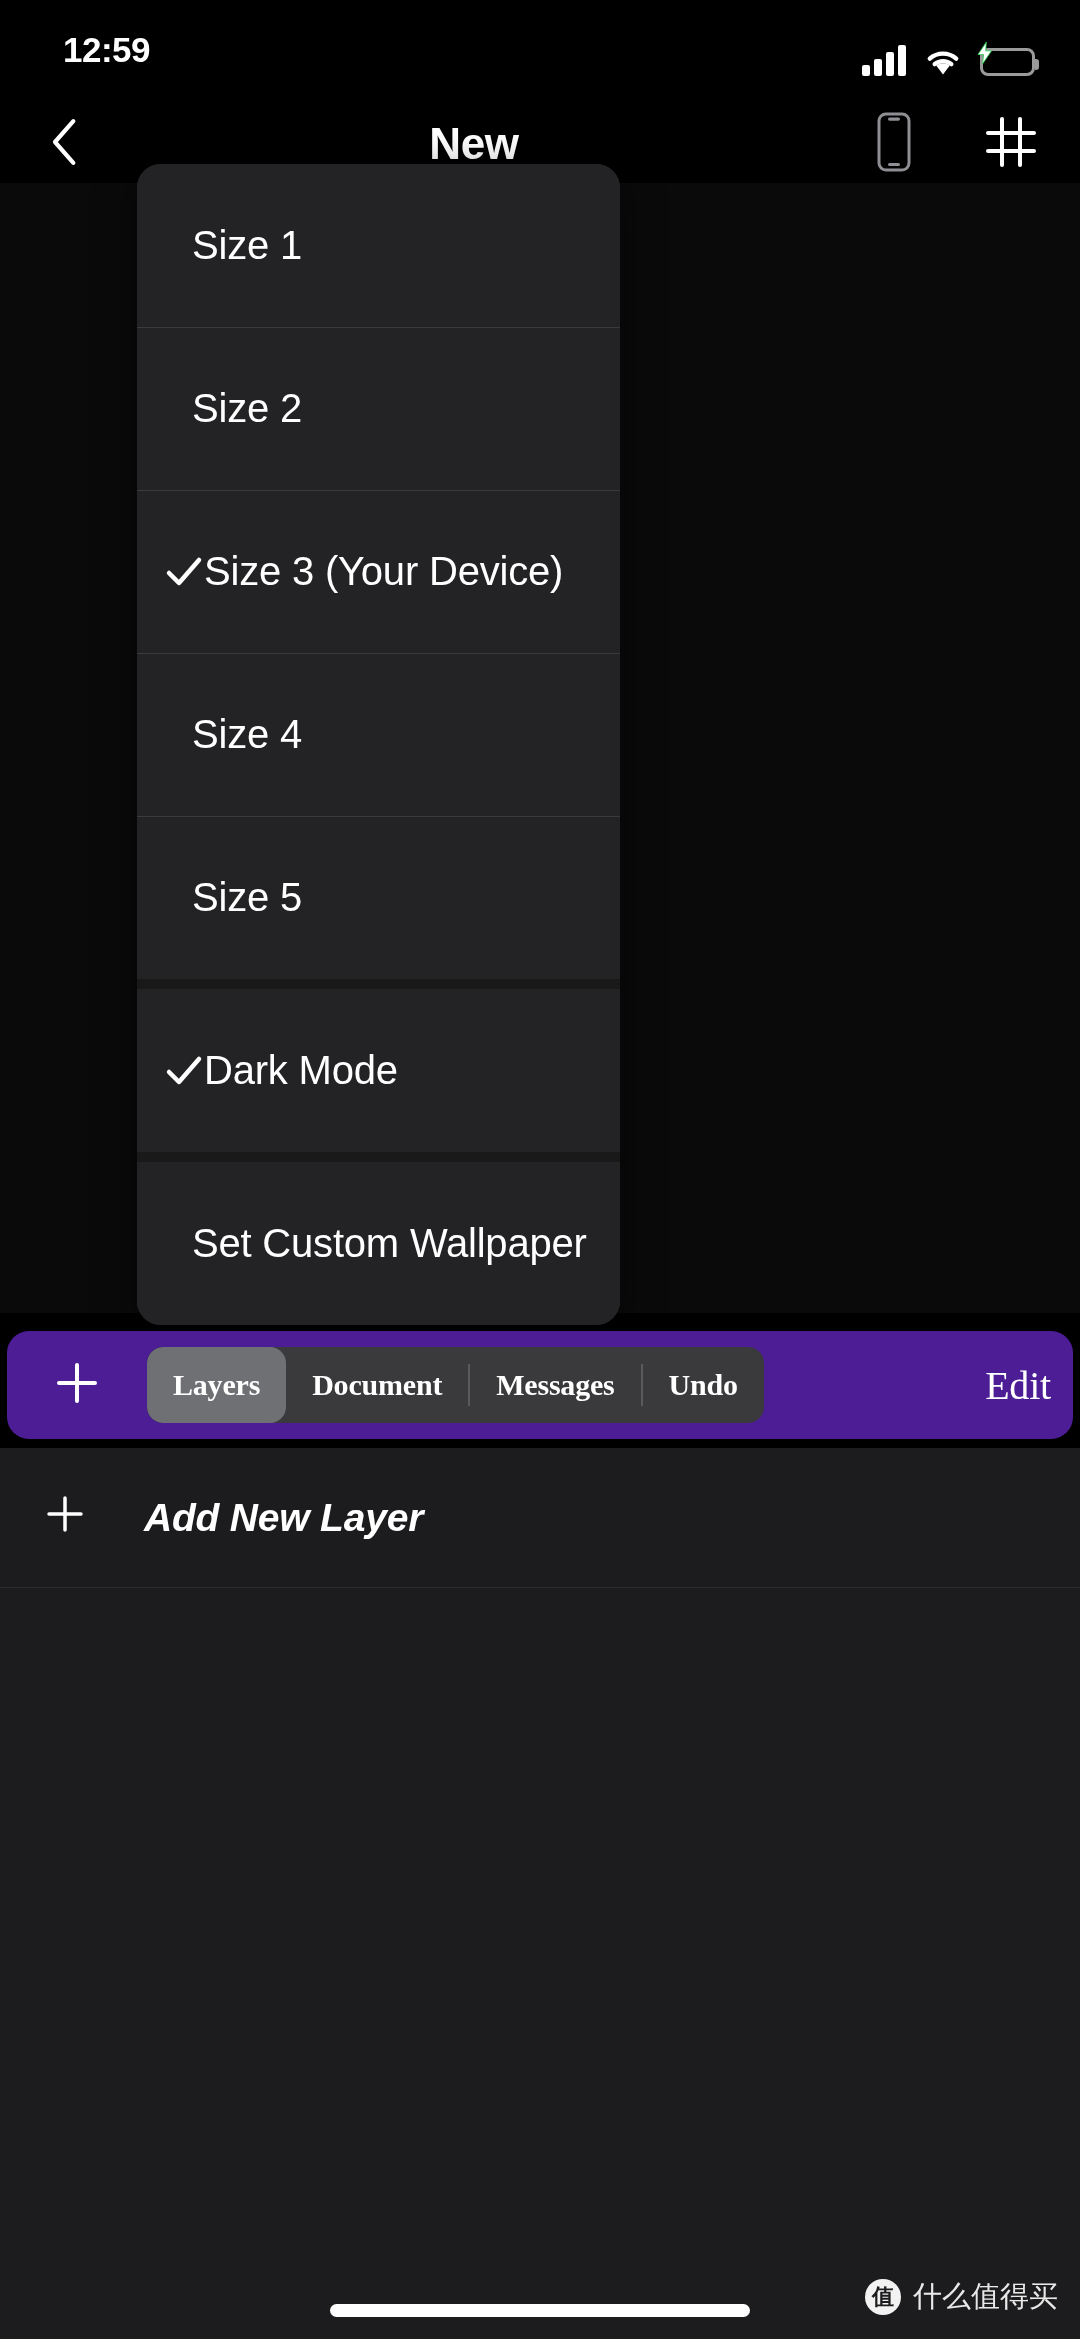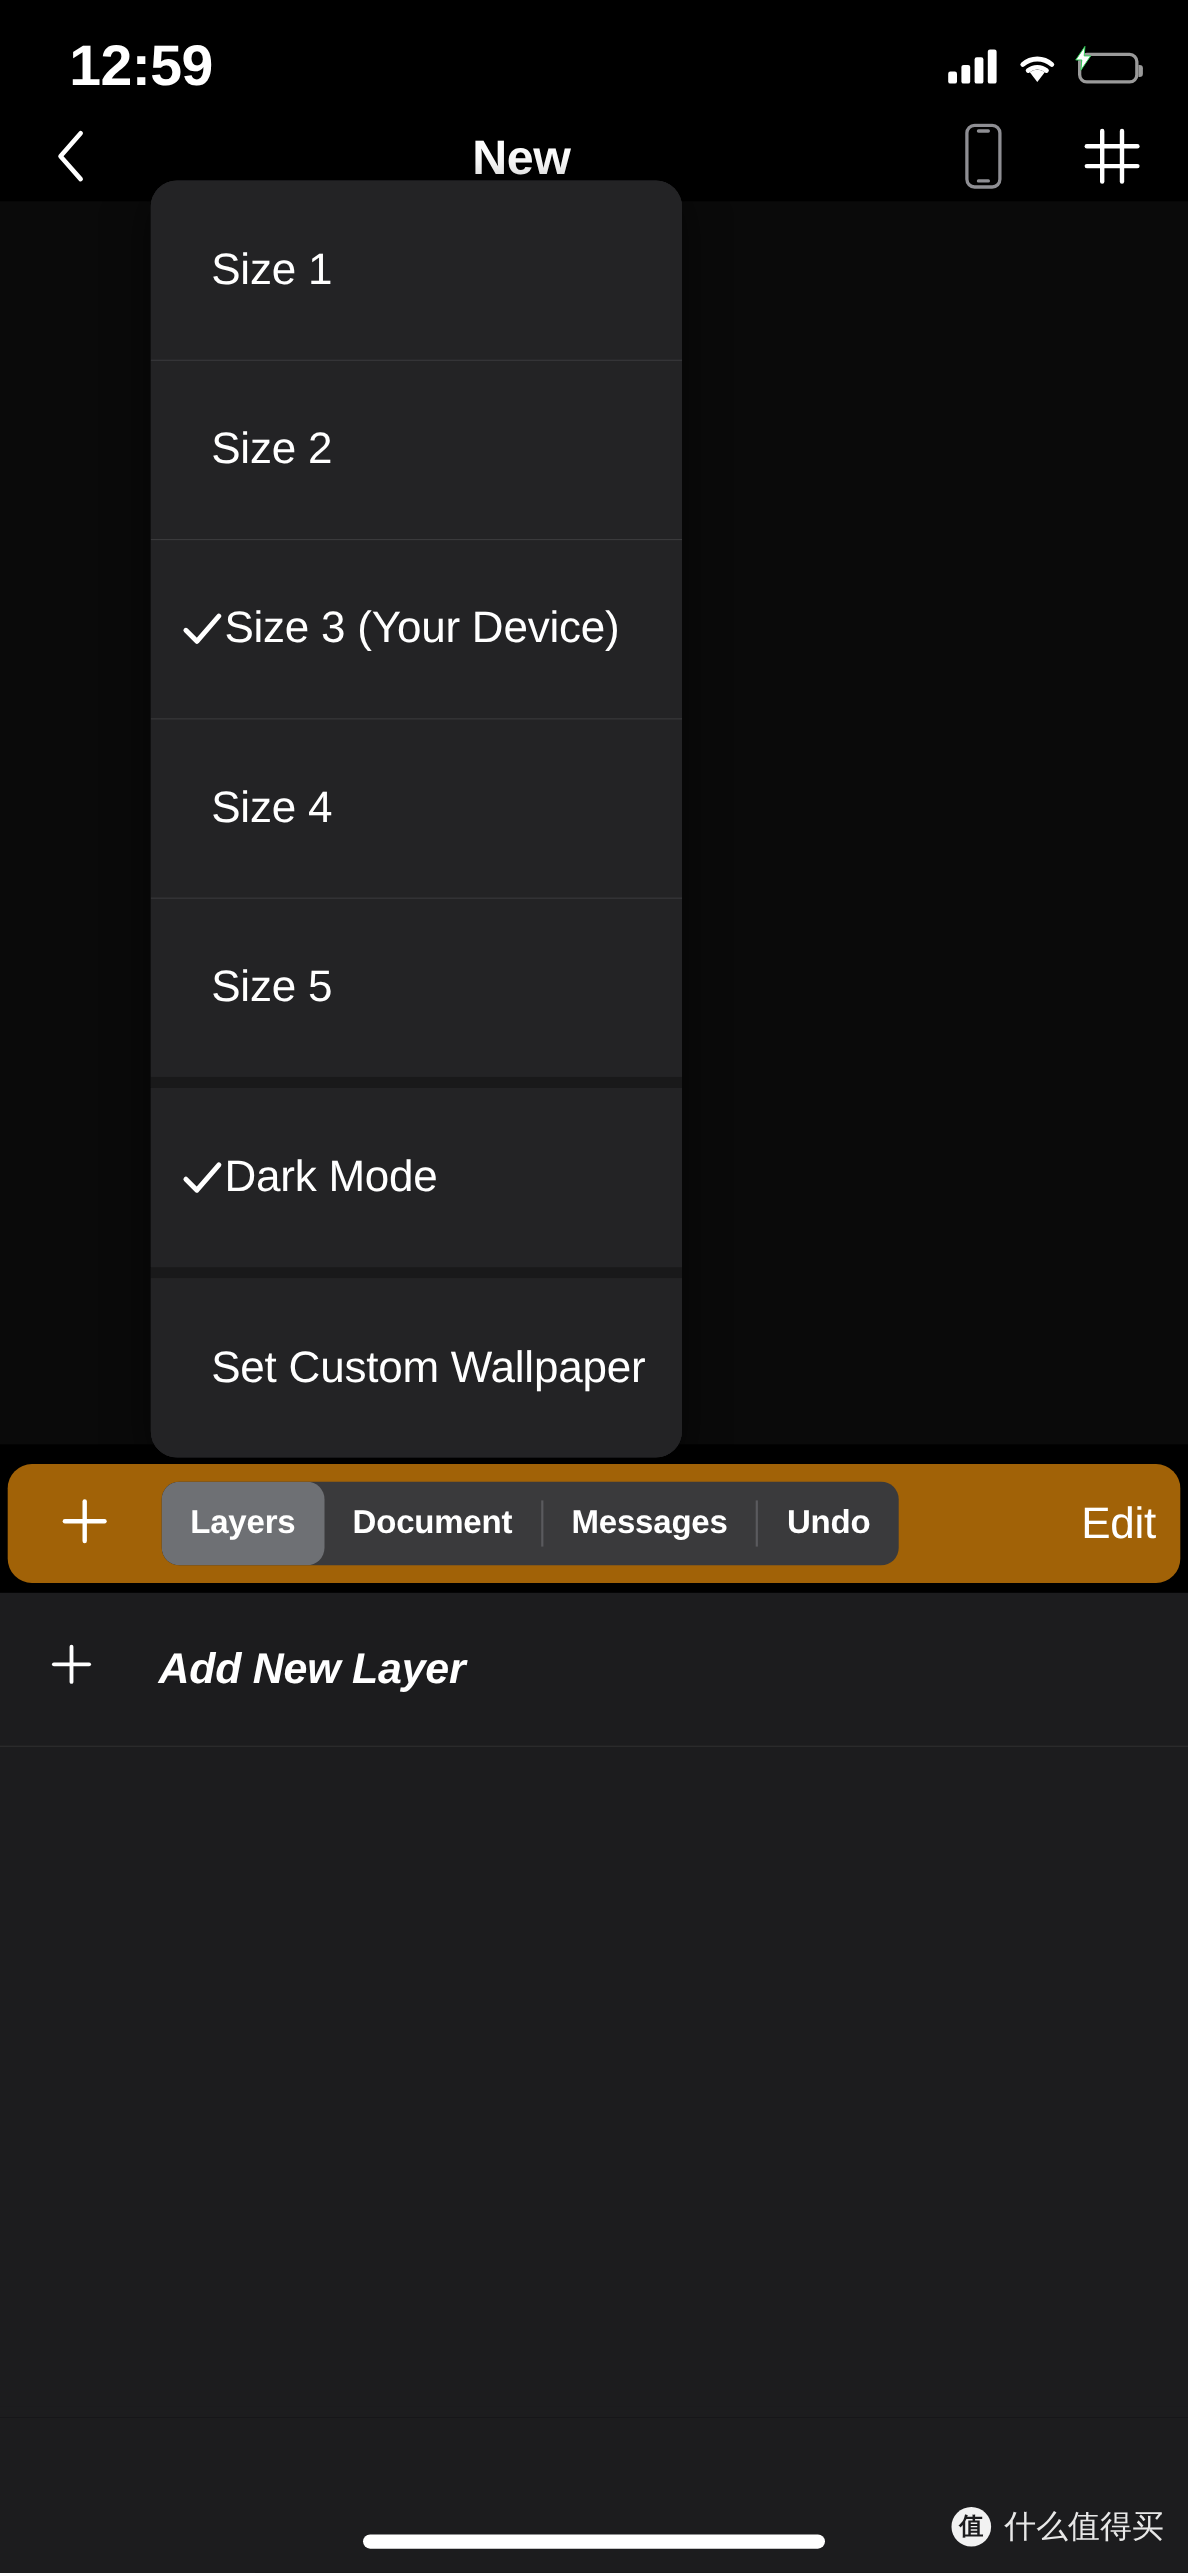--- a/index.html
+++ b/index.html
@@ -11,21 +11,21 @@
   }
   #screen { position:relative; width:1080px; height:2339px; background:#000; }
 
   
   #status-bar {
     position:absolute; top:0; left:0; width:1080px; height:105px;
     background:#000;
   }
   #status-time {
     position:absolute; left:63px; top:30px;
-    color:#fff; font-size:52px; font-weight:600; letter-spacing:-0.5px;text-align:right;
+    color:#fff; font-size:35px; font-weight:600; letter-spacing:-0.5px;text-align:right;
   }
   #status-right {
     position:absolute; right:45px; top:36px;
     display:flex; align-items:flex-end; gap:17px; height:40px;
   }
   .sig-bars { display:flex; align-items:flex-end; gap:4px; height:32px; }
   .sig-bars i { display:block; width:8px; background:#fff; border-radius:2px; }
   .sig-bars i:nth-child(1){ height:11px; }
   .sig-bars i:nth-child(2){ height:17px; }
   .sig-bars i:nth-child(3){ height:24px; }
@@ -99,22 +99,22 @@
   .menu-item .check {
     position:absolute; left:27px; top:50%; transform:translateY(-50%);
     width:40px; height:40px;
   }
   .menu-item .label { display:block; }
   .menu-item.checked .label { margin-left:12px; }
 
   
   #toolbar {
     position:absolute; left:7px; top:1331px; width:1066px; height:108px;
-    background:#a16207; border-radius:22px;
-    display:flex; align-items:center;
+    background:#4c1d95; border-radius:22px;
+    display:flex; align-items:center;font-family:Liberation Serif, serif;
   }
   #toolbar-add {
     width:140px; height:108px;
     display:flex; align-items:center; justify-content:center;
   }
   #segmented {
     display:flex; align-items:center; height:76px;
     background:#3a3a3c; border-radius:16px; overflow:hidden;
   }
   .seg-item {

